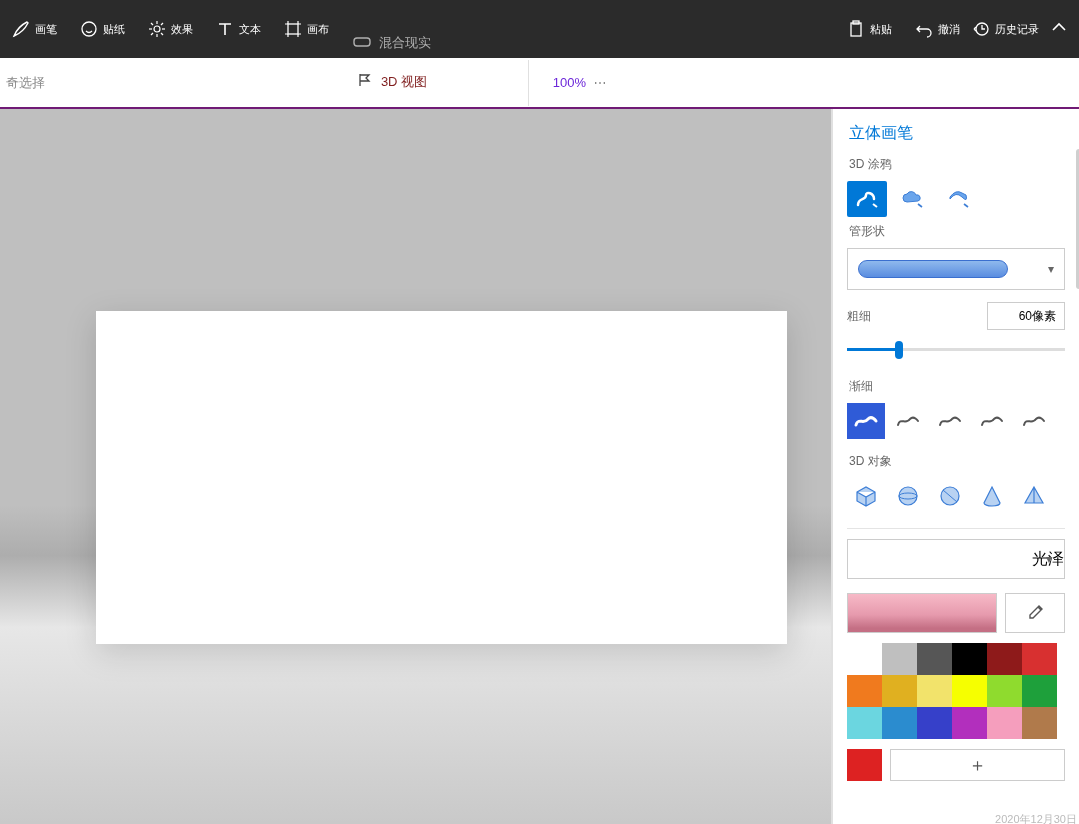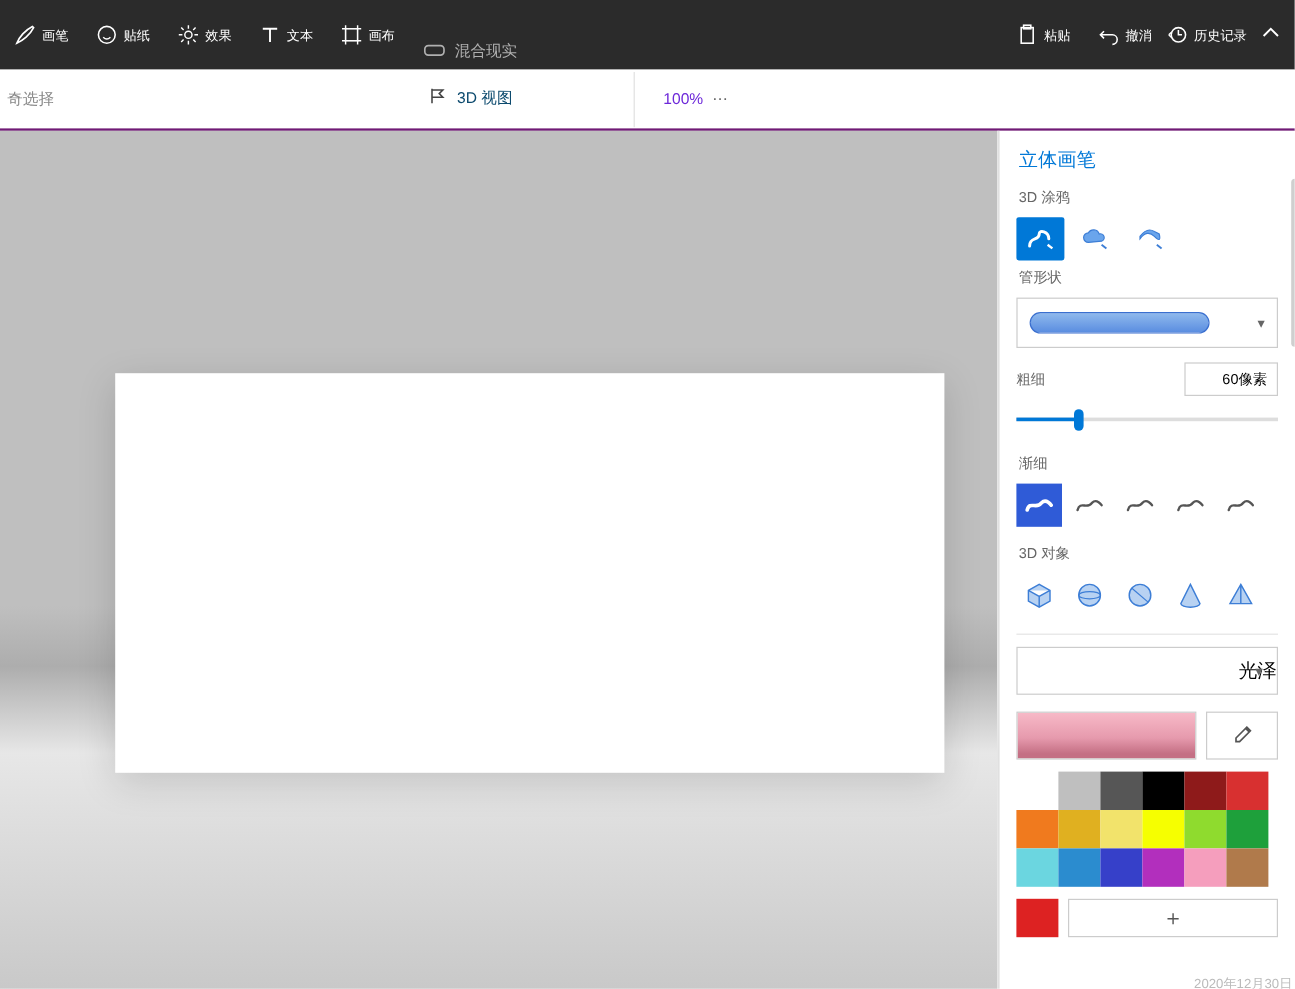--- a/index.html
+++ b/index.html
@@ -11,21 +11,21 @@
 .tool-tab.active { background: #0078d7; }
 .tool-tab .icon { width: 20px; height: 20px; display:flex; align-items:center; justify-content:center; }
 .toolbar-spacer { flex: 1; }
 .collapse-btn { width: 40px; display:flex; align-items:center; justify-content:center; cursor:pointer; }
 
 
 .sec-bar { height: 51px; border-bottom: 2px solid #701a75; display:flex; align-items:center; font-size: 13px; color:#555; background:#fff; }
 .sec-bar .seg1 { width: 260px; padding-left: 6px; display:flex; align-items:center; gap:8px; color:#888; }
 .sec-bar .seg2 { display:flex; align-items:center; gap:20px;flex-direction:column; }
 .sec-bar .seg2 .mixed { color:#b0b0b0; display:flex; align-items:center; gap:8px; }
-.sec-bar .seg2 .view3d { display:flex; align-items:center; gap:8px; color:#0c4a6e; }
+.sec-bar .seg2 .view3d { display:flex; align-items:center; gap:8px; color:#7f1d1d; }
 .zoom-group { display:flex; align-items:center; gap:18px; margin-left: 28px; }
 .zoom-btn { width:20px; height:20px; display:flex; align-items:center; justify-content:center; color:#444; cursor:pointer; }
 .zoom-track { width:160px; height:4px; background:#ddd; position:relative; border-radius:2px; }
 .zoom-fill { position:absolute; left:0; top:0; height:4px; background:#0078d7; border-radius:2px; width:45%; }
 .zoom-thumb { position:absolute; top:-5px; left:45%; width:8px; height:18px; background:#0078d7; border-radius:4px; }
 .zoom-val { width: 58px; text-align:right; border-left:1px solid #e0e0e0; height:46px; line-height:46px; margin-left:4px; color:#6d28d9; }
 .more-btn { width: 28px; text-align:center; color:#666; cursor:pointer; }
 
 
 .main-area { display:flex; height: calc(824px - 58px - 46px); }

